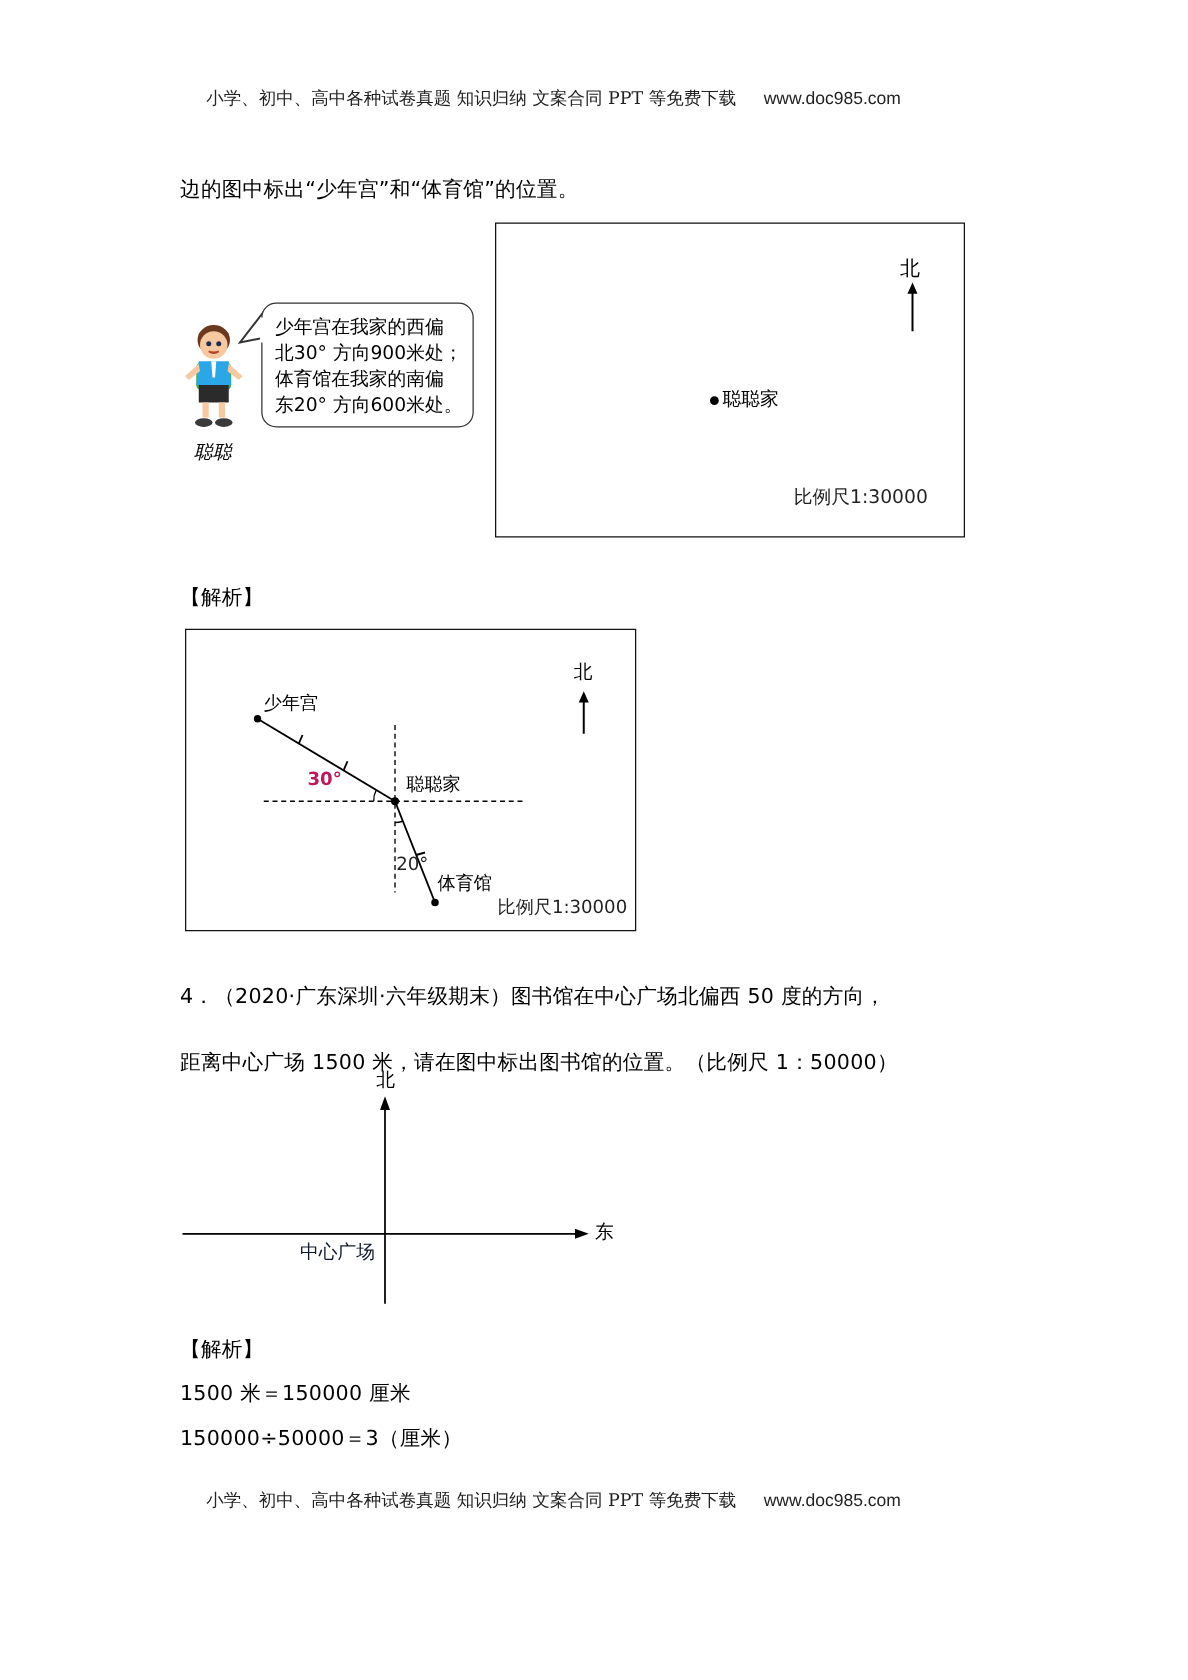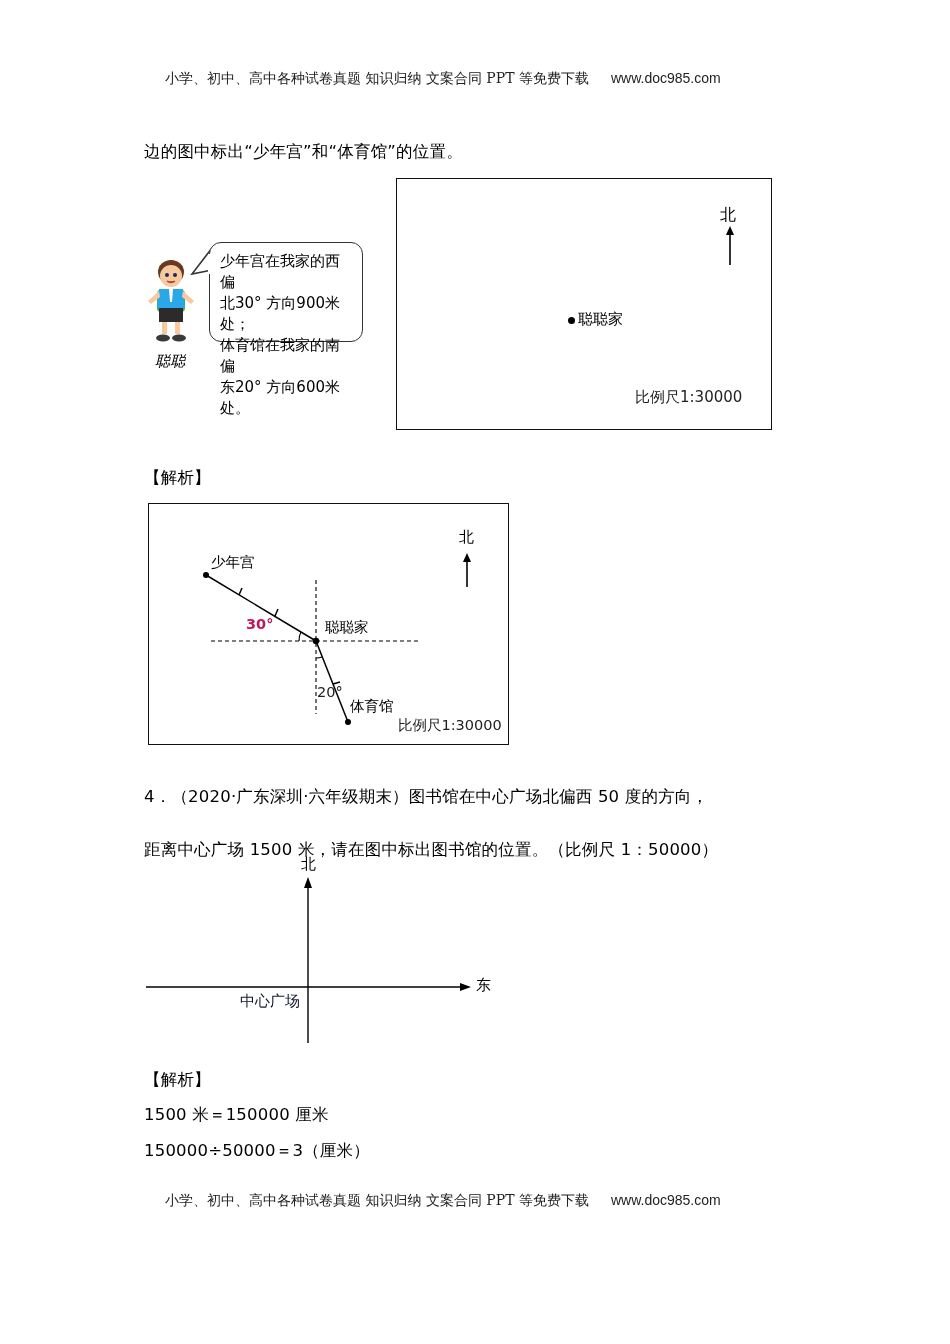--- a/index.html
+++ b/index.html
@@ -49,21 +49,21 @@
 
     <ellipse cx="18" cy="82" rx="7" ry="3.5" fill="#3a3a3a"></ellipse>
     <ellipse cx="34" cy="82" rx="7" ry="3.5" fill="#3a3a3a"></ellipse>
   </svg>
 </div>
 <div class="abs txt" style="left:155px; top:352px; font-size:15px;font-style:italic;">聪聪</div>
 
 <svg class="abs" style="left:190px; top:240px;" width="30" height="60" viewBox="0 0 30 60">
   <path d="M22 8 L2 34 L22 30" fill="#fff" stroke="#333" stroke-width="1.6"></path>
 </svg>
-<div class="abs bubble" style="left:209px; top:242px; width:154px; height:100px;">
+<div class="abs bubble" style="left:209px; top:242px; width:170px; height:100px;">
   <div>少年宫在我家的西偏</div>
   <div>北30° 方向900米处；</div>
   <div>体育馆在我家的南偏</div>
   <div>东20° 方向600米处。</div>
 </div>
 
 <div class="abs" style="left:208px; top:254px; width:4px; height:20px; background:#fff;"></div>
 
 <div class="abs box" style="left:396px; top:178px; width:376px; height:252px;">
   <div class="abs small" style="left:323px; top:26px; font-size:16px;">北</div>

